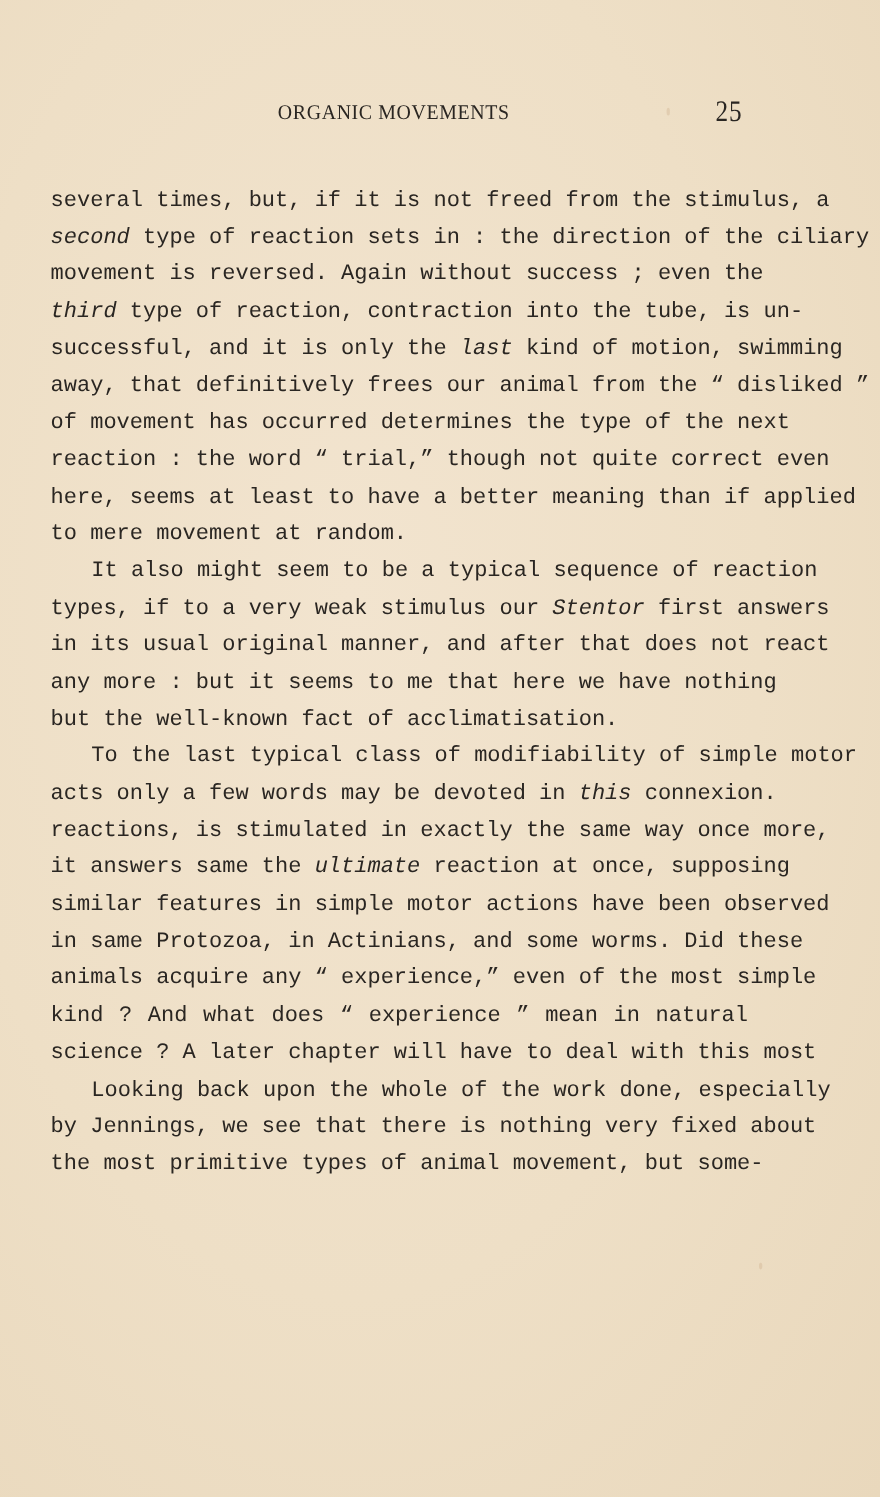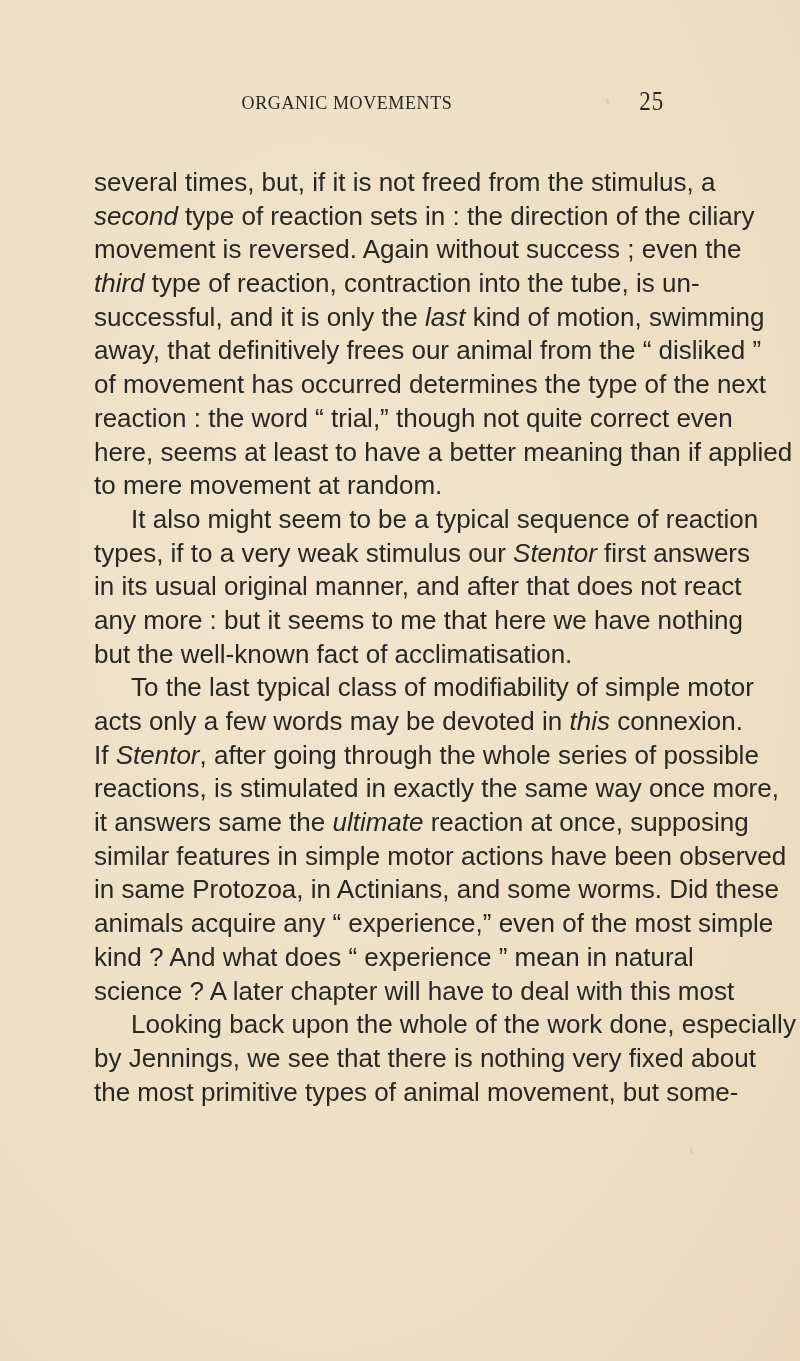--- a/index.html
+++ b/index.html
@@ -5,46 +5,45 @@
   html, body { margin: 0; padding: 0; }
   body {
     width: 800px; height: 1361px;
     background: #efe0c8;
     background: radial-gradient(ellipse at 40% 40%, #f2e4cf 0%, #eedfc6 55%, #e9d8bc 100%);
     position: relative; overflow: hidden;
     font-family: "DejaVu Serif", "Liberation Serif", serif;
     color: #2a2622;
   }
   .header {
-    position: absolute; top: 86px; left: 30px; width: 634px; height: 40px;
+    position: absolute; top: 86px; left: 41px; width: 634px; height: 40px;
   }
   .running-title {
     position: absolute; left: 0; right: 0; top: 6px;
     text-align: center;
     font-family: "Liberation Serif", serif;
     font-size: 19px; letter-spacing: 0.6px;
     transform: scaleX(0.95);
   }
   .page-number {
     position: absolute; right: 0; top: 0;
     font-family: "Liberation Serif", serif;
     font-size: 27px; letter-spacing: 1px;
     transform: scaleX(0.85); transform-origin: right;
   }
   .body-text {
     position: absolute; top: 166px; left: 46px; width: 634px;
   }
   .line {
     height: 33.7px; line-height: 33.7px;
-    font-family: Liberation Sans, sans-serif;
-    font-size: 26px;
+    font-family: Liberation Mono, monospace;
+    font-size: 20px;
     white-space: nowrap;
     text-align: justify; text-align-last: justify;
     display: block;
-    margin-left: 48px;
   }
   .line.last { text-align-last: left; }
   .line.indent { padding-left: 37px; }
   .line em { font-style: italic; }
   .stain { position:absolute; border-radius:50%; background:rgba(160,110,60,0.15); }
 </style>
 </head>
 <body>
 
 <div class="stain" style="left:606px;top:98px;width:3px;height:7px;"></div>
@@ -66,21 +65,20 @@
     <div class="line"><span>reaction : the word “ trial,” though not quite correct even</span></div>
     <div class="line"><span>here, seems at least to have a better meaning than if applied</span></div>
     <div class="line last"><span>to mere movement at random.</span></div>
     <div class="line indent"><span>It also might seem to be a typical sequence of reaction</span></div>
     <div class="line"><span>types, if to a very weak stimulus our </span><em>Stentor</em><span> first answers</span></div>
     <div class="line"><span>in its usual original manner, and after that does not react</span></div>
     <div class="line"><span>any more : but it seems to me that here we have nothing</span></div>
     <div class="line last"><span>but the well-known fact of acclimatisation.</span></div>
     <div class="line indent"><span>To the last typical class of modifiability of simple motor</span></div>
     <div class="line"><span>acts only a few words may be devoted in </span><em>this</em><span> connexion.</span></div>
-    <div class="line"><span>If </span><em>Stentor</em><span>, after going through the whole series of possible</span></div>
     <div class="line"><span>reactions, is stimulated in exactly the same way once more,</span></div>
     <div class="line"><span>it answers same the </span><em>ultimate</em><span> reaction at once, supposing</span></div>
     <div class="line"><span>similar features in simple motor actions have been observed</span></div>
     <div class="line"><span>in same Protozoa, in Actinians, and some worms.  Did these</span></div>
     <div class="line"><span>animals acquire any “ experience,” even of the most simple</span></div>
     <div class="line"><span>kind ?  And what does “ experience ” mean in natural</span></div>
     <div class="line"><span>science ?  A later chapter will have to deal with this most</span></div>
     <div class="line indent"><span>Looking back upon the whole of the work done, especially</span></div>
     <div class="line"><span>by Jennings, we see that there is nothing very fixed about</span></div>
     <div class="line"><span>the most primitive types of animal movement, but some-</span></div>

